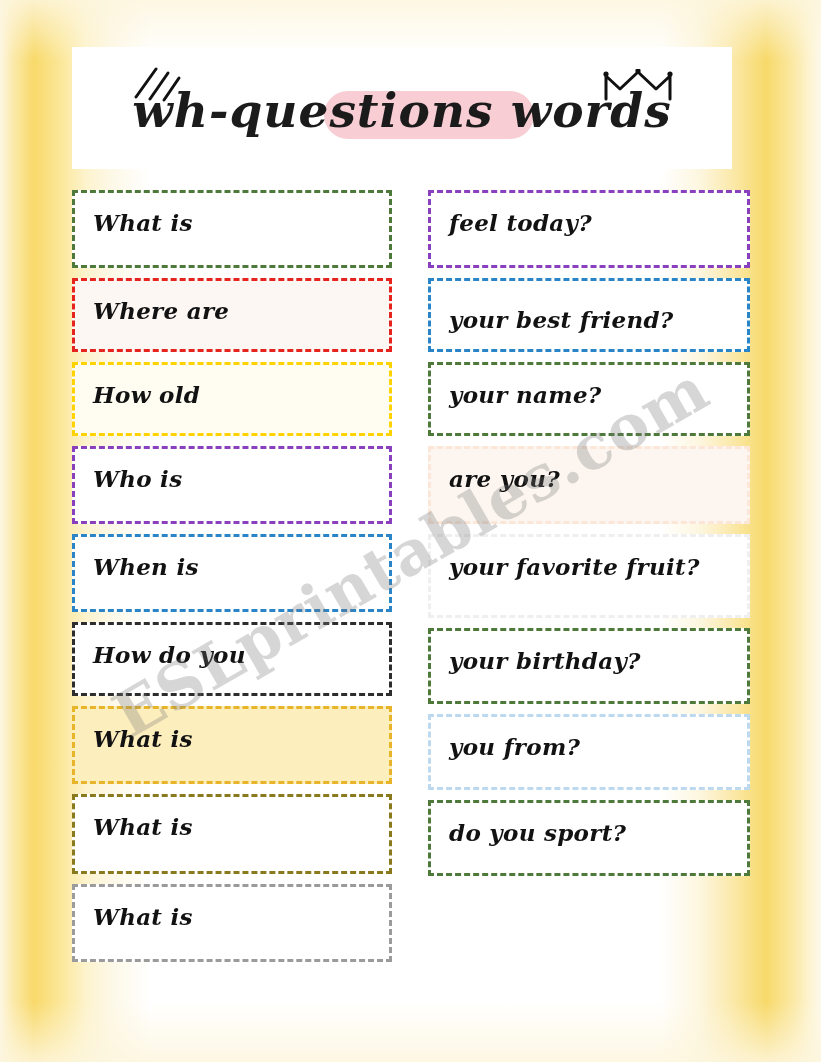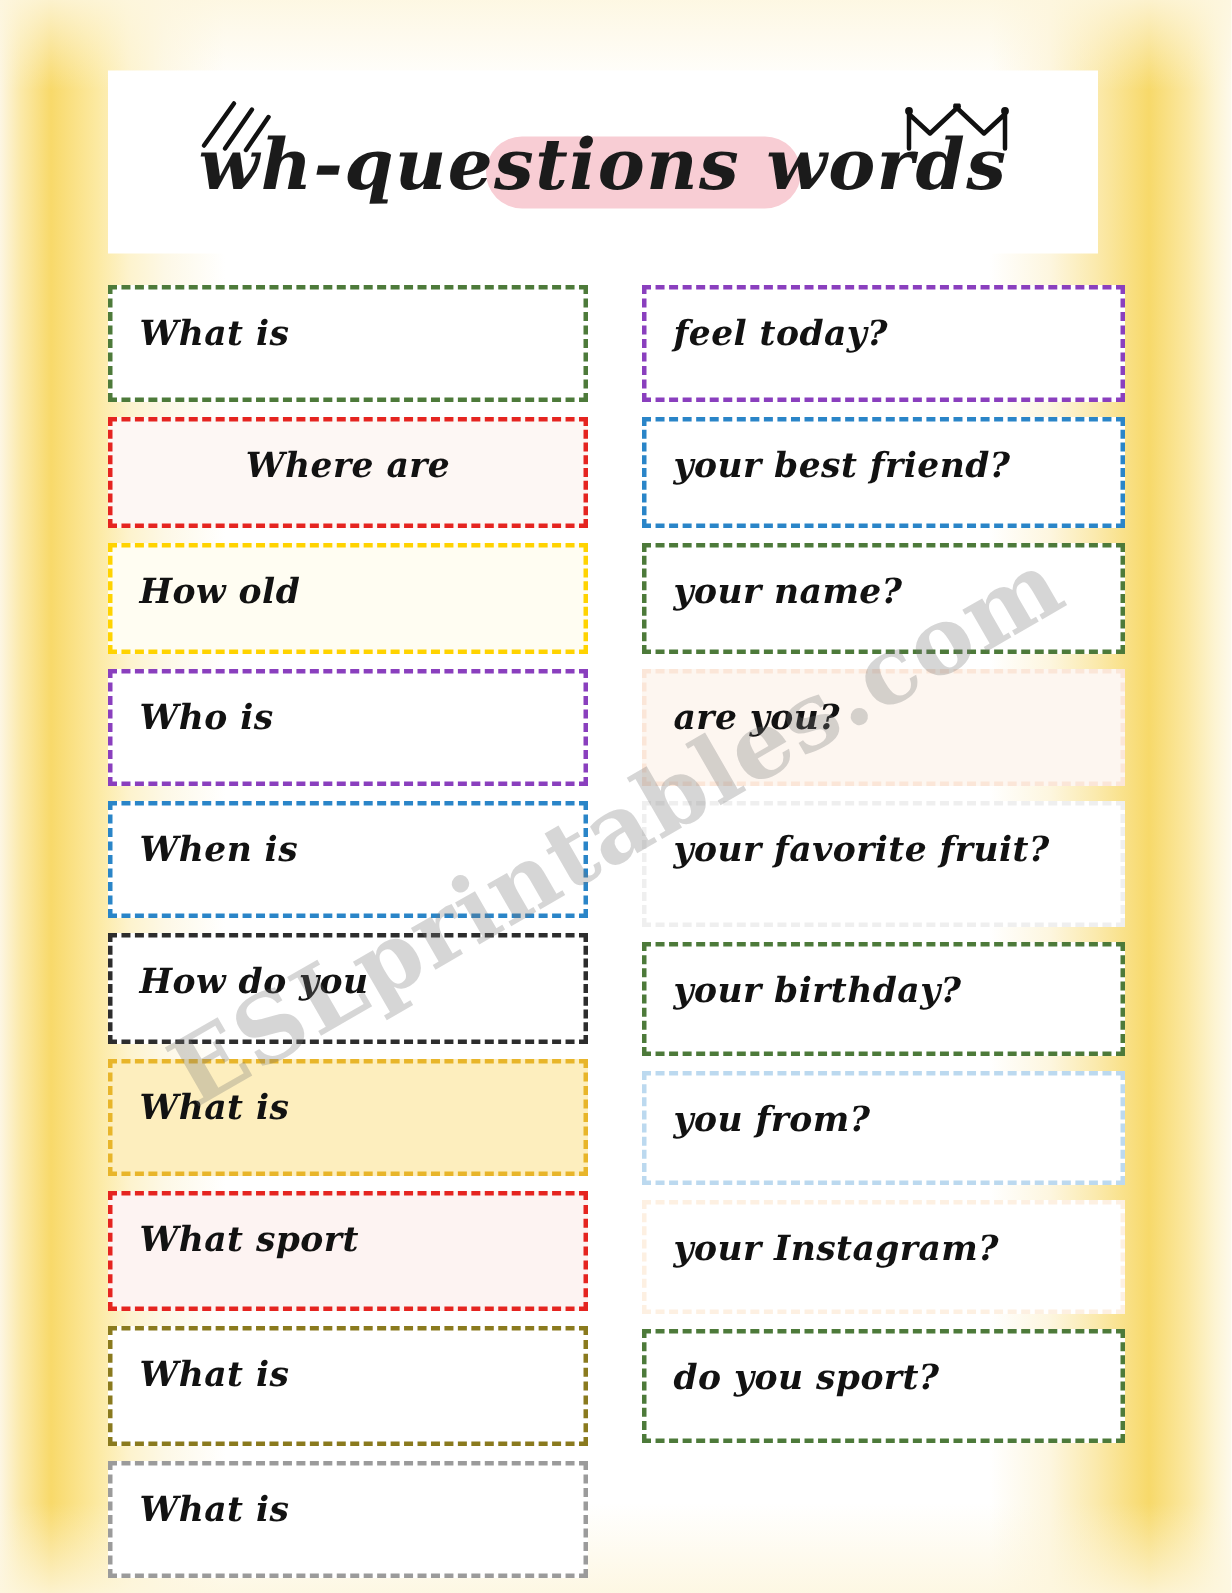--- a/index.html
+++ b/index.html
@@ -181,73 +181,67 @@
         </svg>
 
         <div class="title-text">wh-questions words</div>
       </div>
     </div>
 
     <div class="col-left">
         <div class="card" style="border-color: rgb(77, 122, 58); background: rgb(255, 255, 255); height: 78px;">
           <span>What is</span>
         </div>
-        <div class="card" style="border-color: rgb(229, 36, 32); background: rgb(253, 247, 244); height: 74px; justify-content: center;">
+        <div class="card" style="border-color: rgb(229, 36, 32); background: rgb(253, 247, 244); height: 74px;">
           <span>Where are</span>
         </div>
         <div class="card" style="border-color: rgb(255, 211, 0); background: rgb(255, 253, 242); height: 74px;">
           <span>How old</span>
         </div>
         <div class="card" style="border-color: rgb(138, 63, 190); background: rgb(255, 255, 255); height: 78px;">
           <span>Who is</span>
         </div>
         <div class="card" style="border-color: rgb(42, 133, 200); background: rgb(255, 255, 255); height: 78px; text-align: right;">
           <span>When is</span>
         </div>
         <div class="card" style="border-color: rgb(45, 45, 45); background: rgb(255, 255, 255); height: 74px;">
           <span>How  do you</span>
         </div>
         <div class="card" style="border-color: rgb(232, 181, 42); background: rgb(253, 238, 190); height: 78px;">
           <span>What is</span>
-        </div>
-        <div class="card" style="border-color: rgb(229, 36, 32); background: rgb(253, 243, 242); height: 80px;">
-          <span>What sport</span>
         </div>
         <div class="card" style="border-color: rgb(138, 122, 30); background: rgb(255, 255, 255); height: 80px;">
           <span>What is</span>
         </div>
         <div class="card" style="border-color: rgb(155, 155, 155); background: rgb(255, 255, 255); height: 78px;">
           <span>What is</span>
         </div>
       </div>
 
     <div class="col-right">
         <div class="card" style="border-color: rgb(138, 63, 190); background: rgb(255, 255, 255); height: 78px;">
           <span>feel today?</span>
         </div>
-        <div class="card" style="border-color: rgb(42, 133, 200); background: rgb(255, 255, 255); height: 74px;">
+        <div class="card" style="border-color: rgb(42, 133, 200); background: rgb(255, 255, 255); height: 74px; align-items: flex-end;">
           <span>your best friend?</span>
         </div>
         <div class="card" style="border-color: rgb(77, 122, 58); background: rgb(255, 255, 255); height: 74px;">
           <span>your name?</span>
         </div>
         <div class="card" style="border-color: rgb(251, 230, 216); background: rgb(253, 246, 240); height: 78px;">
           <span>are you?</span>
         </div>
         <div class="card" style="border-color: rgb(239, 239, 239); background: rgb(255, 255, 255); height: 84px;">
           <span>your favorite fruit?</span>
         </div>
         <div class="card" style="border-color: rgb(77, 122, 58); background: rgb(255, 255, 255); height: 76px;">
           <span>your birthday?</span>
         </div>
         <div class="card" style="border-color: rgb(188, 217, 239); background: rgb(255, 255, 255); height: 76px;">
           <span>you from?</span>
-        </div>
-        <div class="card" style="border-color: rgb(253, 240, 226); background: rgb(255, 255, 255); height: 76px;">
-          <span>your Instagram?</span>
         </div>
         <div class="card" style="border-color: rgb(77, 122, 58); background: rgb(255, 255, 255); height: 76px;">
           <span>do you sport?</span>
         </div>
       </div>
 
     <div class="watermark">ESLprintables.com</div>
   </div>
 </div>
 

